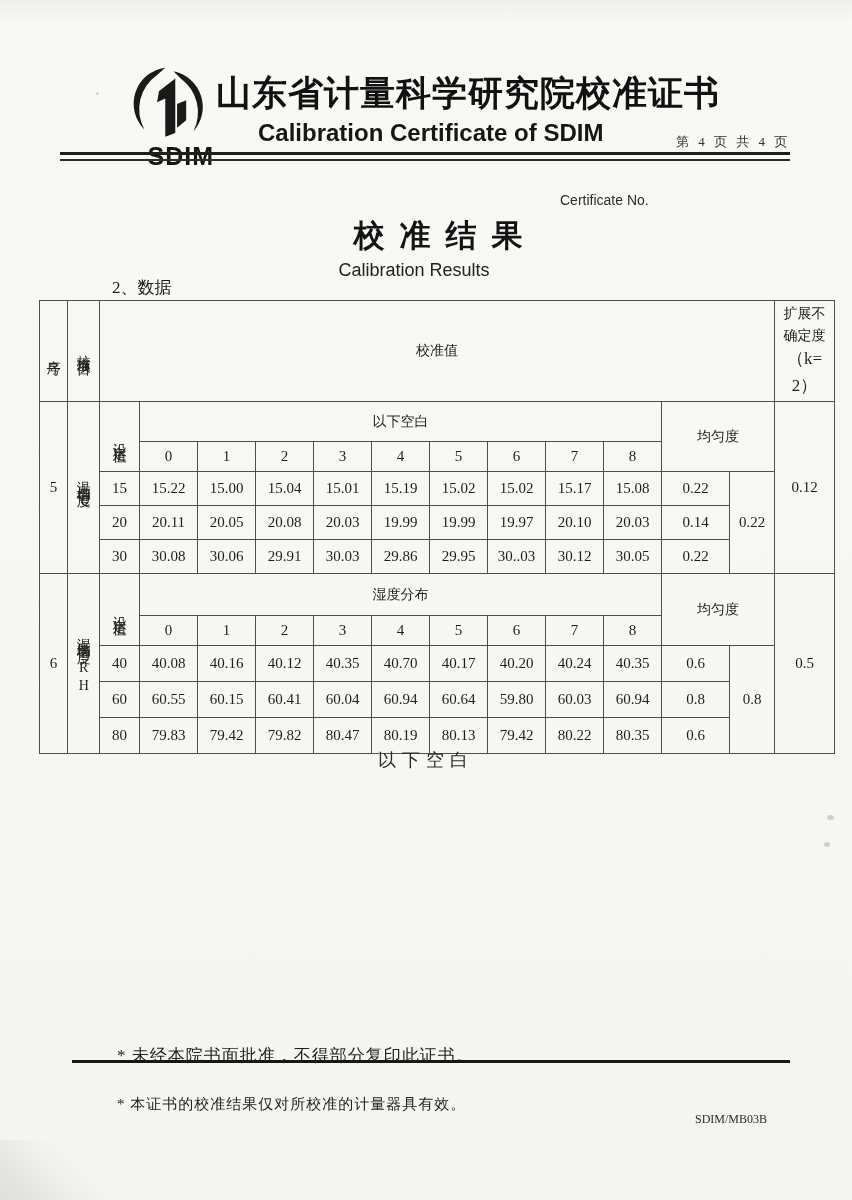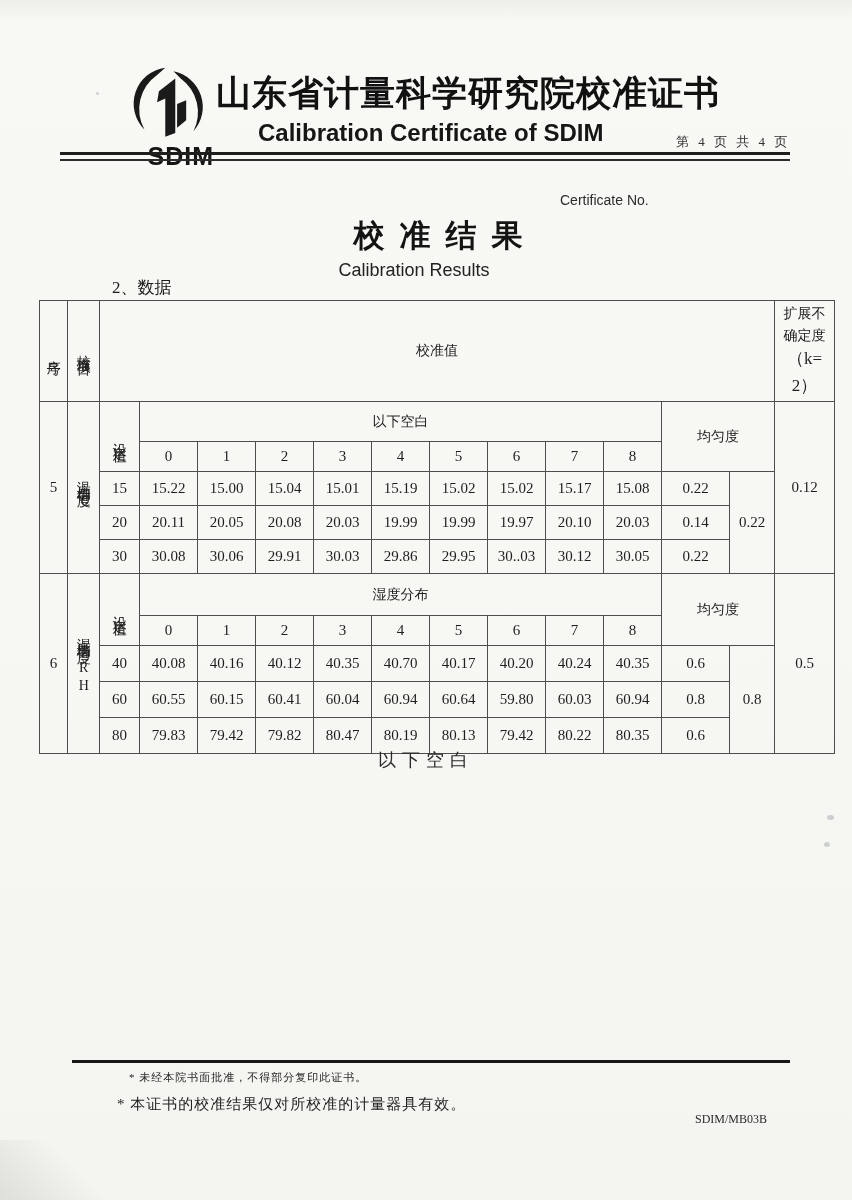--- a/index.html
+++ b/index.html
@@ -38,21 +38,21 @@
   tr.r-dist { height:40px; }
   tr.r-pts { height:30px; }
   tr.r-data { height:34px; }
   tr.r-dist2 { height:42px; }
   tr.r-data2 { height:36px; }
 
   .blank-note { left:0; top:748px; width:852px; text-align:center; font-size:18px; letter-spacing:6px; color:#2a2a2a; }
 
   
   .footer-rule { left:72px; top:1060px; width:718px; height:3px; background:#161616; }
-  .note-line1 { left:117px; top:1070px; font-size:11px; color:#1e1e1e; letter-spacing:1px;margin-left:12px; }
+  .note-line1 { left:117px; top:1044px; font-size:17px; color:#1e1e1e; letter-spacing:1px; }
   .note-line2 { left:117px; top:1095px; font-size:15px; color:#1e1e1e; letter-spacing:1px; }
   .form-code { left:695px; top:1112px; font-size:12px; color:#2a2a2a; }
 
   
   .speck { position:absolute; background:#9aa2a8; opacity:.45; border-radius:50%; }
   .sp1 { left:827px; top:815px; width:7px; height:5px; }
   .sp2 { left:824px; top:842px; width:6px; height:5px; }
   .sp3 { left:96px; top:92px; width:3px; height:3px; }
   .corner-shade { position:absolute; left:0; bottom:0; width:140px; height:60px;
     background:linear-gradient(45deg, rgba(120,120,115,.18) 0%, rgba(120,120,115,0) 55%); }

